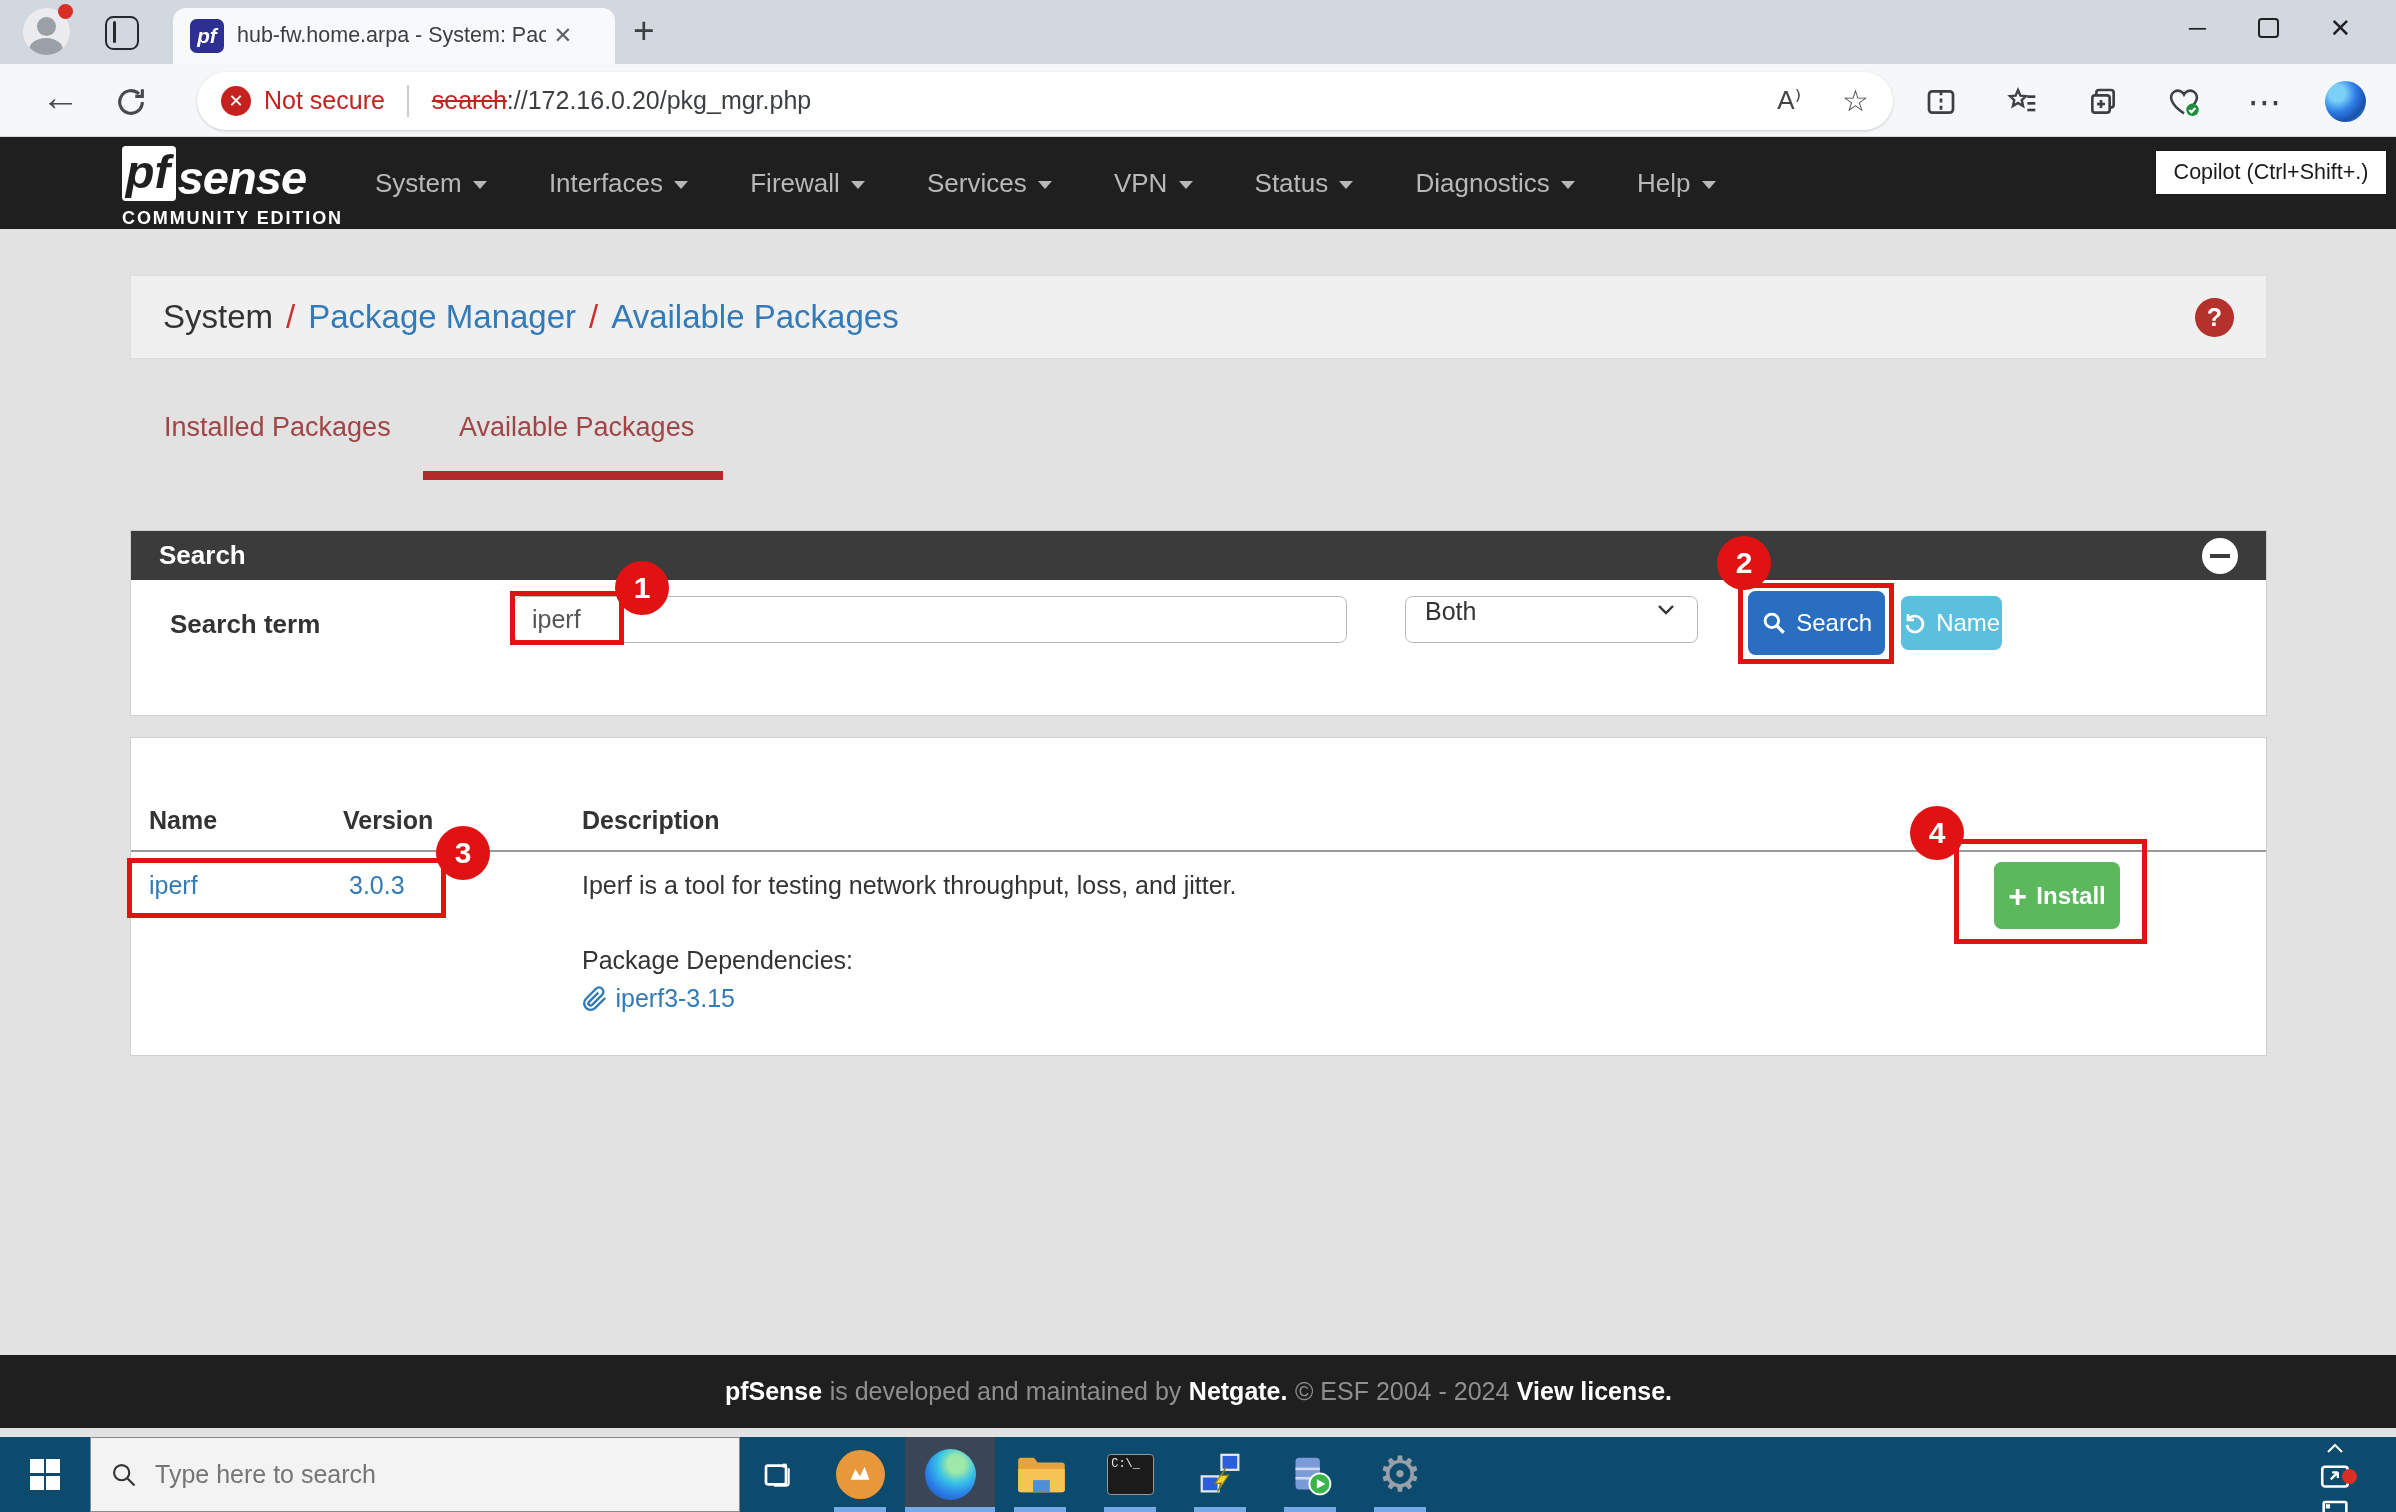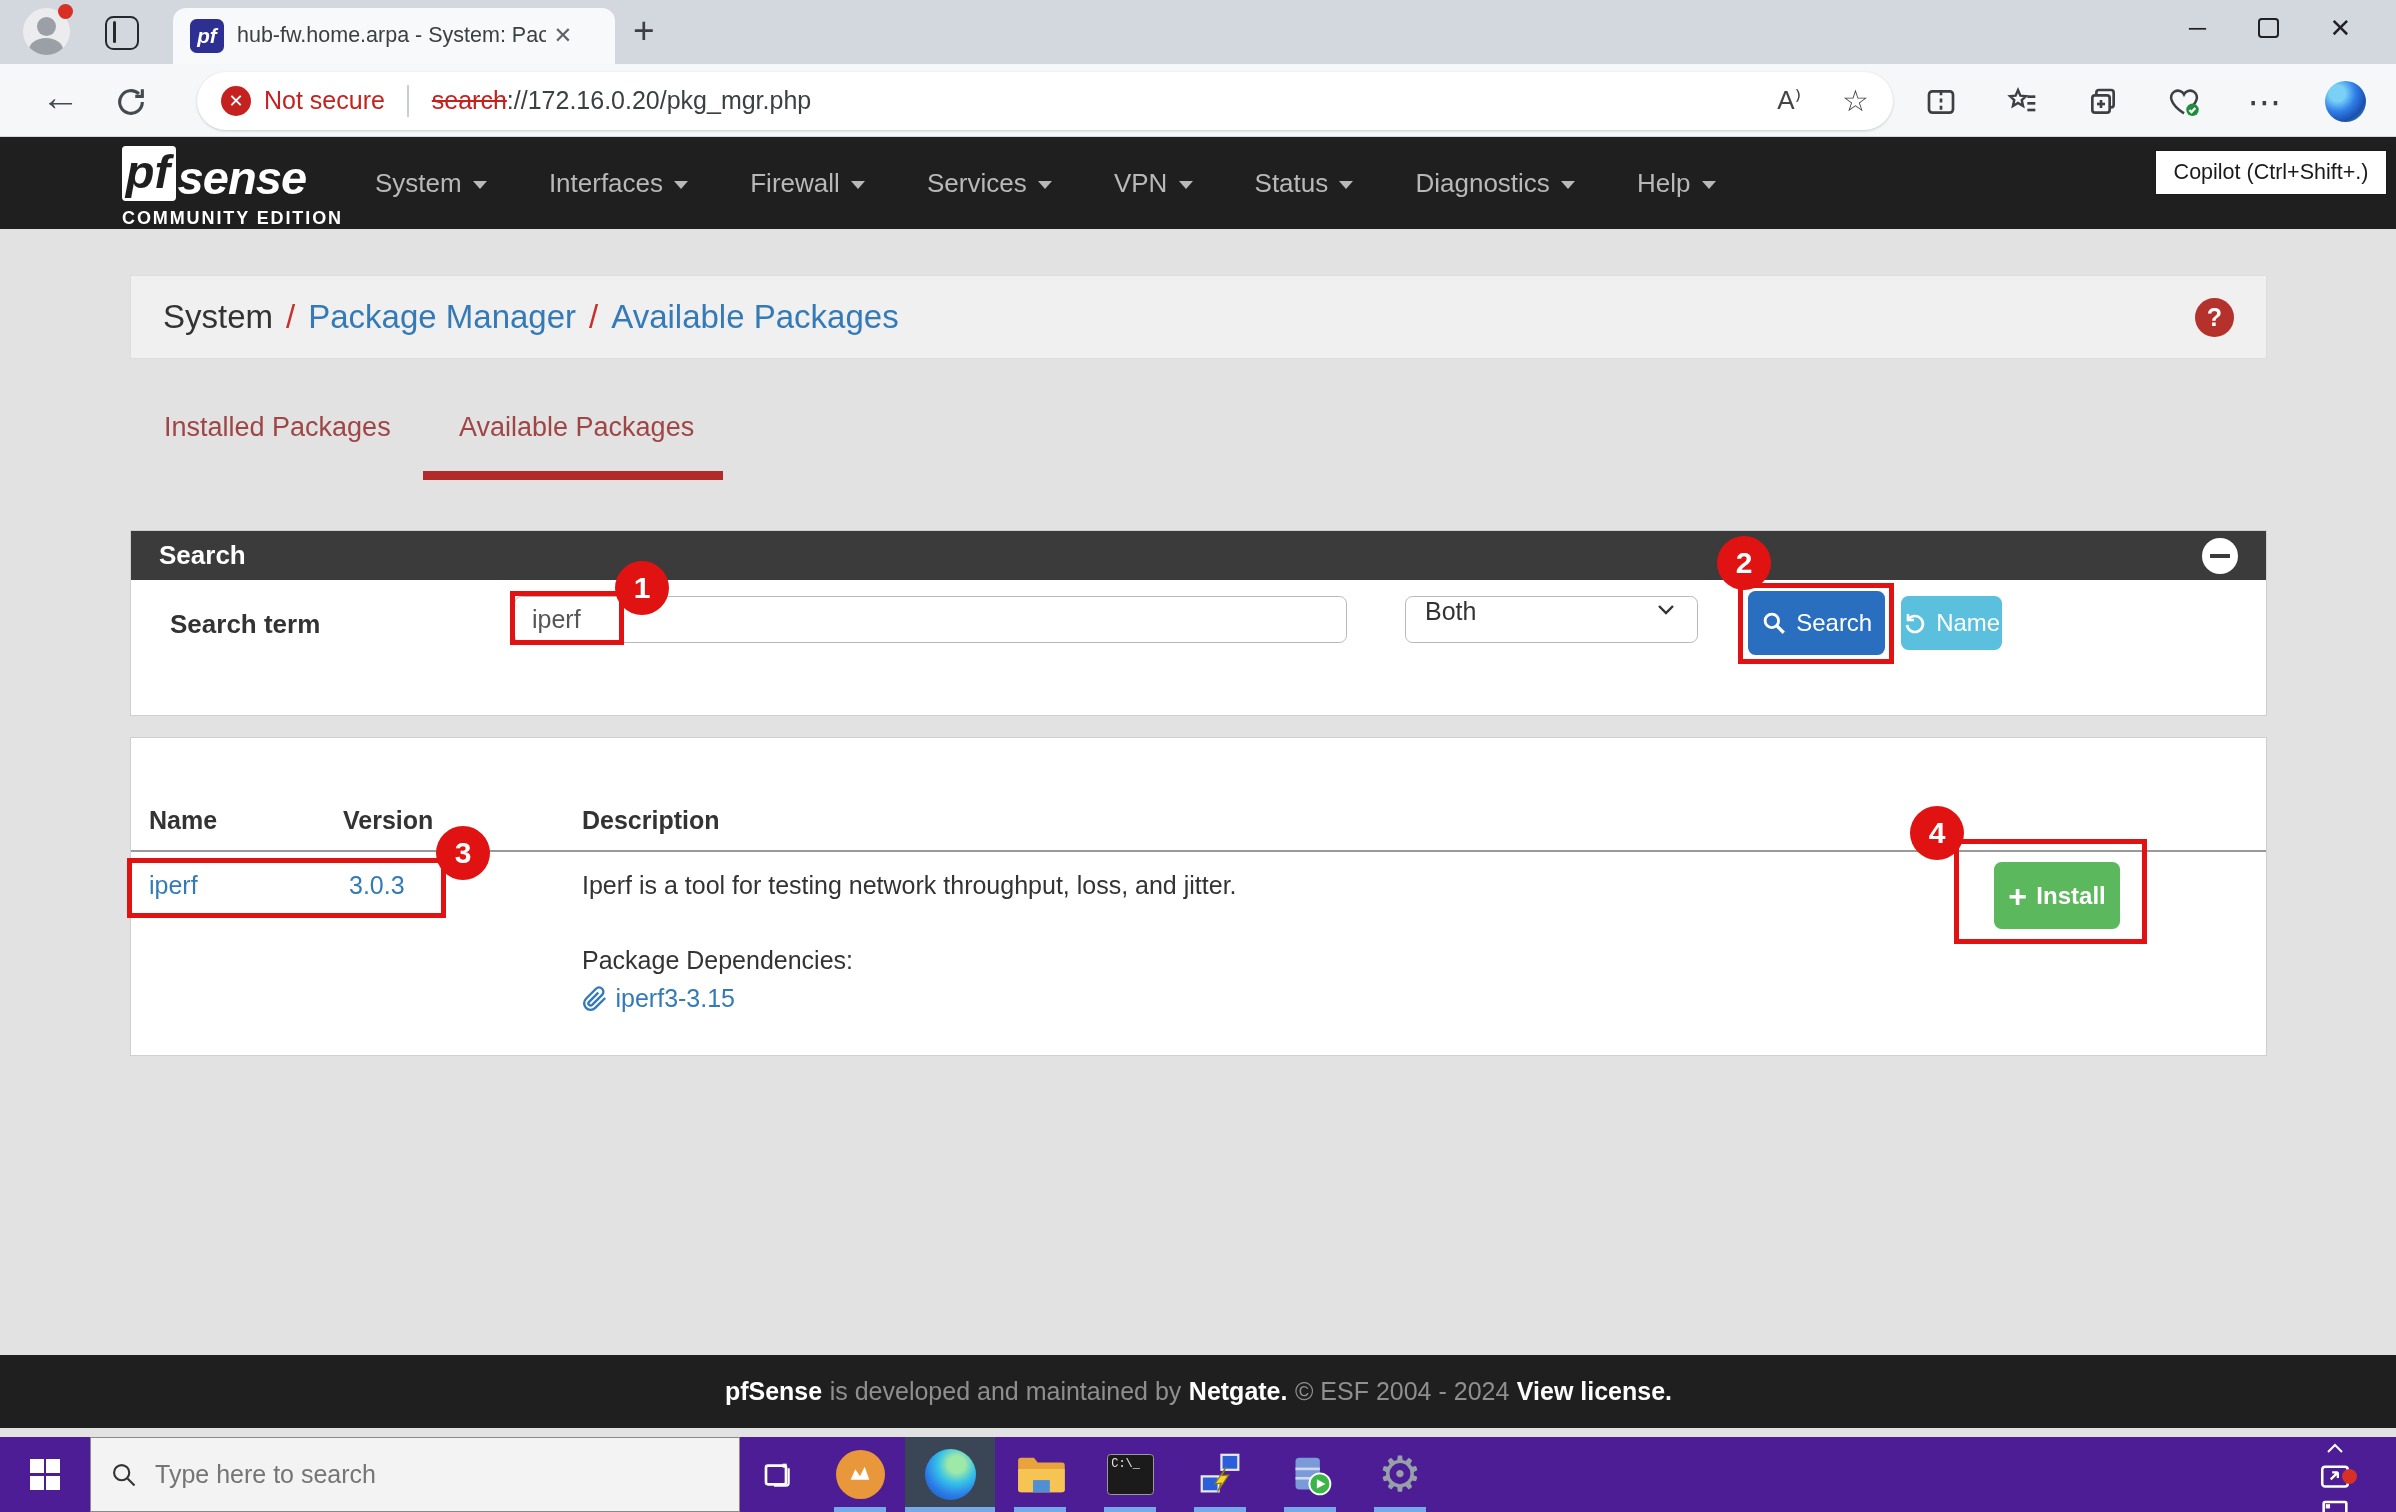--- a/index.html
+++ b/index.html
@@ -115,21 +115,21 @@
   .box3 { left:127px; top:858px; width:319px; height:60px; }
   .c3 { left:436px; top:826px; }
   .box4 { left:1954px; top:839px; width:193px; height:105px; }
   .c4 { left:1910px; top:806px; }
 
   
   .pffooter { position:absolute; left:0; top:1355px; width:2397px; height:73px; background:#1f1f1f; display:flex; align-items:center; justify-content:center; font-size:25px; color:#8f8f8f; }
   .pffooter b { color:#fff; margin:0 7.5px; }
 
   
-  .taskbar { position:absolute; left:0; top:1437px; width:2397px; height:75px; background:#4c1d95; display:flex; align-items:stretch; }
+  .taskbar { position:absolute; left:0; top:1437px; width:2397px; height:75px; background:#0c4a6e; display:flex; align-items:stretch; }
   .tb-start { width:90px; display:flex; align-items:center; justify-content:center; }
   .winlogo { display:grid; grid-template-columns:14px 14px; grid-template-rows:14px 14px; gap:2.8px; }
   .winlogo span { background:#fff; }
   .tb-search { width:650px; background:#f3f3f3; border:0.9px solid #8a8a8a; display:flex; align-items:center; padding:0 19px; }
   .tb-search input { border:none; outline:none; background:transparent; font-size:25px; color:#222; margin-left:17px; width:468px; font-family:inherit; }
   .taskview { width:75px; display:flex; align-items:center; justify-content:center; }
   .app-tile { width:90px; display:flex; align-items:center; justify-content:center; position:relative; }
   .app-tile.active { background:#3a4656; }
   .app-tile .runline { position:absolute; bottom:0; left:19px; right:19px; height:4.7px; background:#76a9e8; }
   .app-tile.active .runline { left:0; right:0; }

